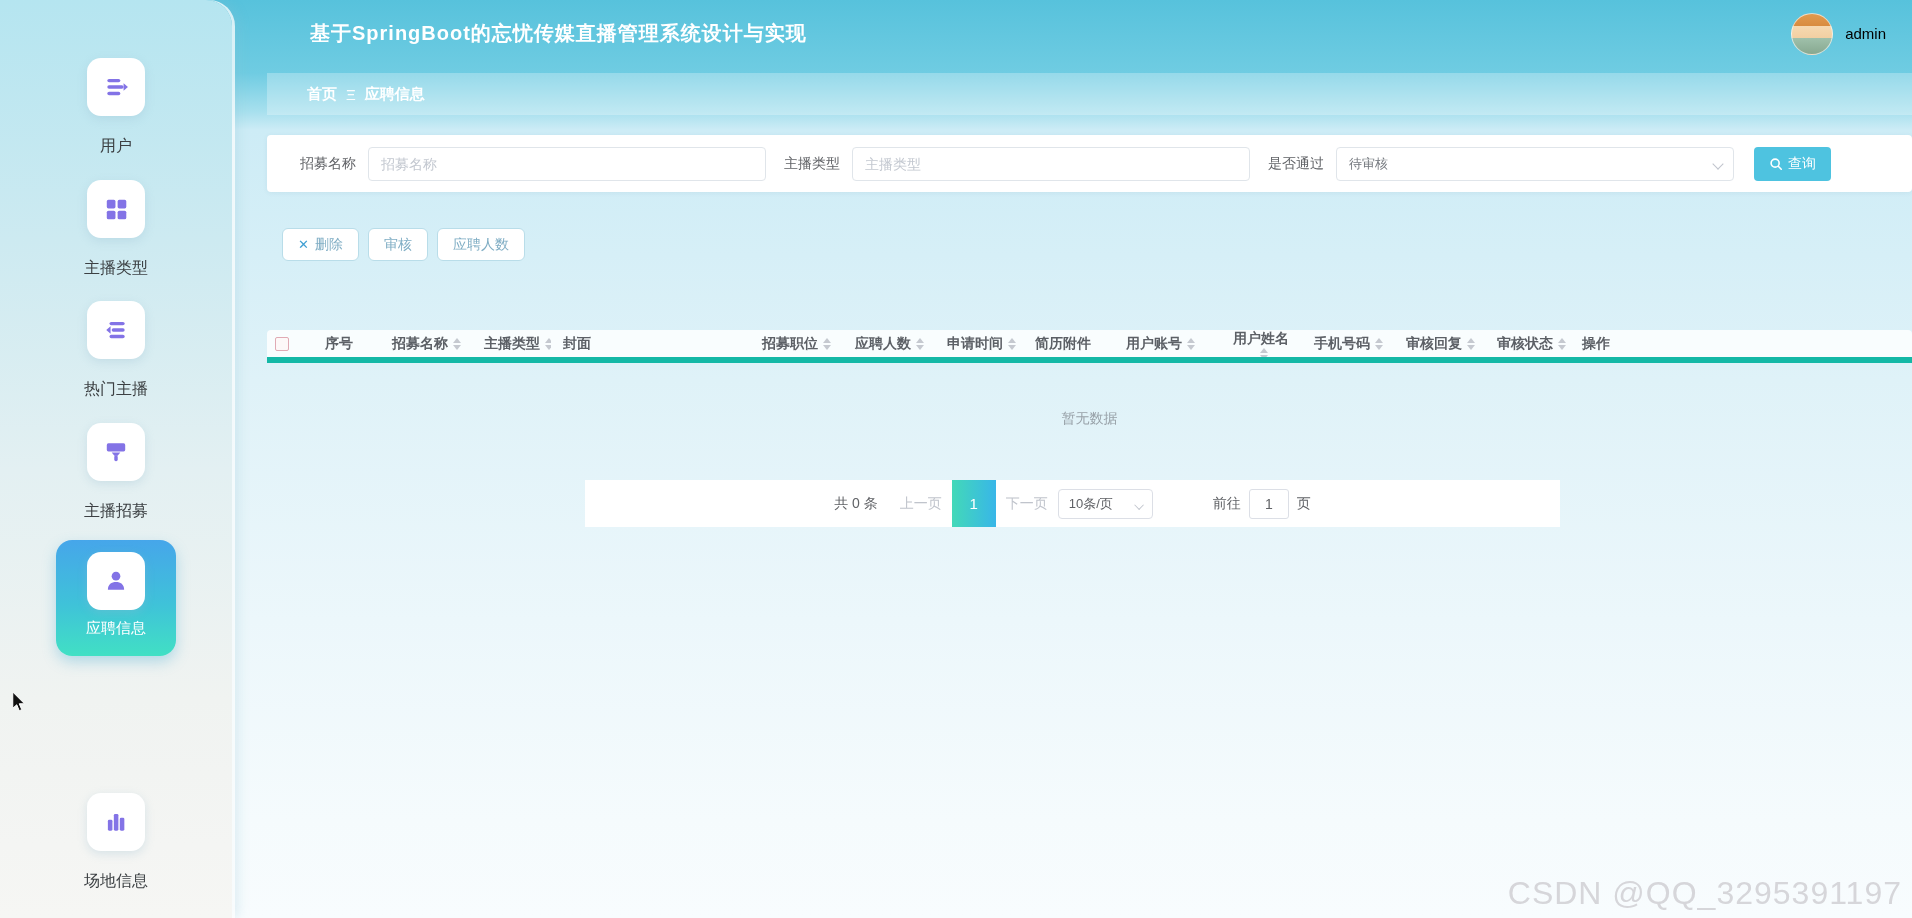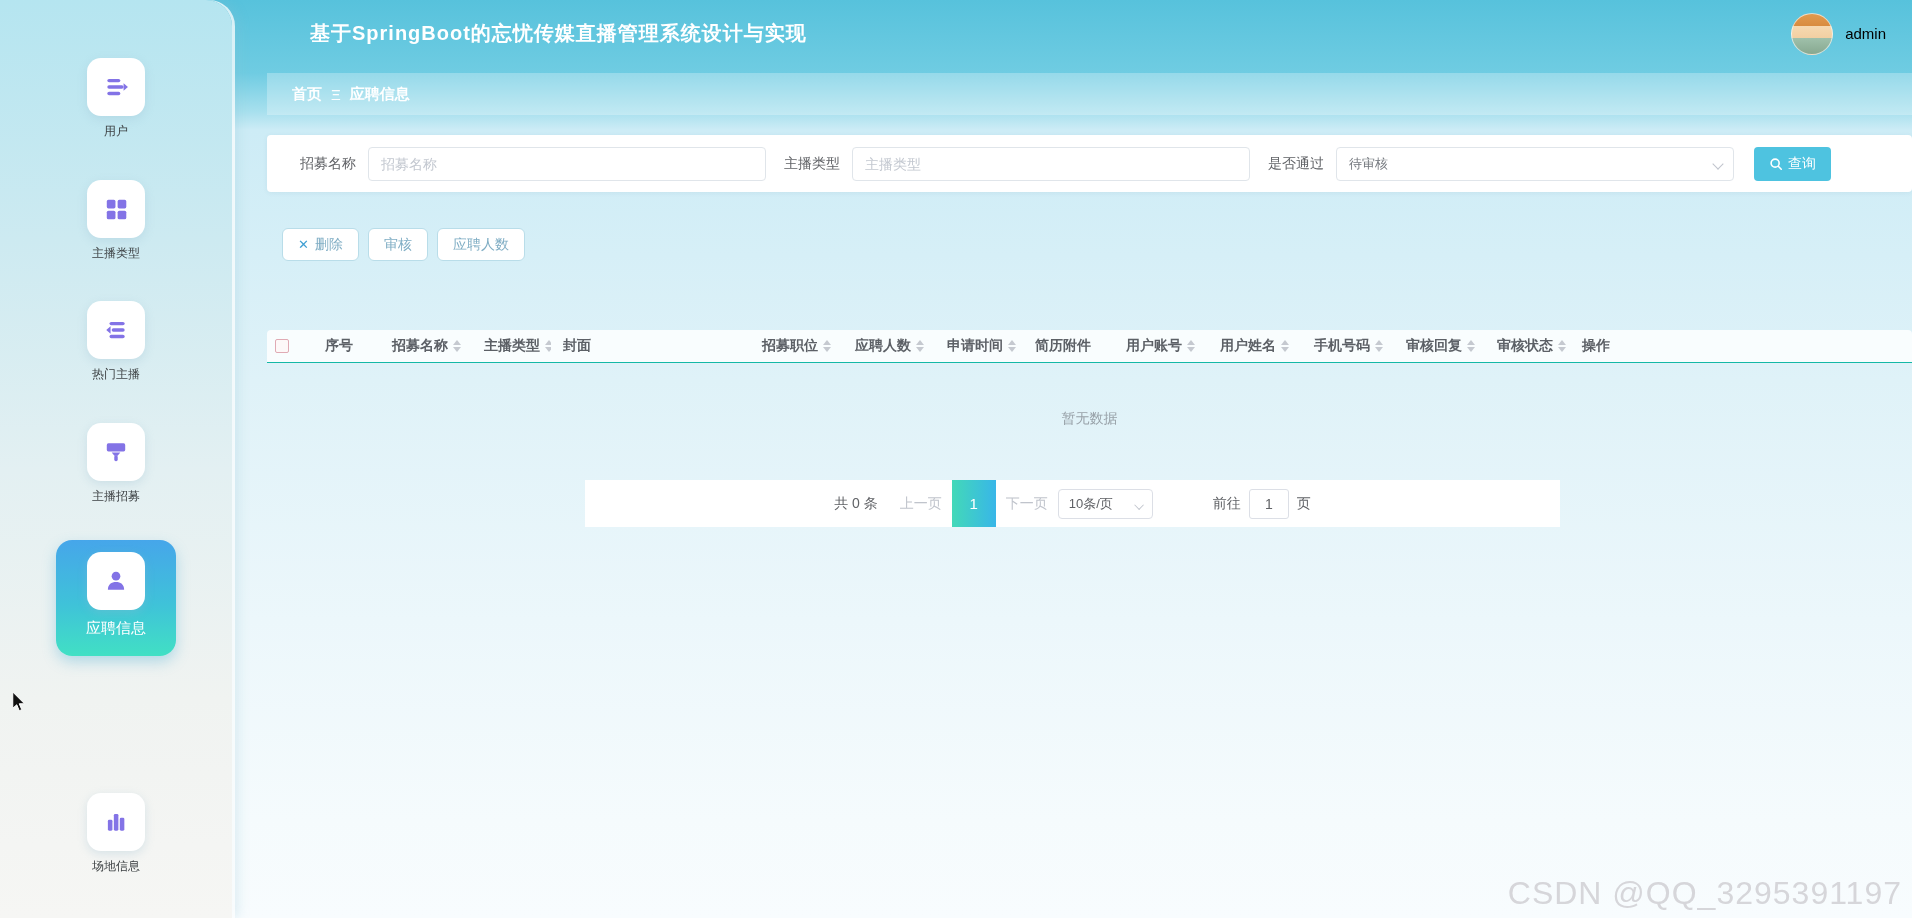--- a/index.html
+++ b/index.html
@@ -14,21 +14,21 @@
   
   .page-title { position:absolute; left:310px; top:0; height:67px; display:flex; align-items:center;
     color:#fff; font-size:20px; font-weight:800; letter-spacing:1px; }
   .user-box { position:absolute; right:26px; top:0; height:67px; display:flex; align-items:center; gap:12px; }
   .avatar { width:42px; height:42px; border-radius:50%; border:1px solid rgba(255,255,255,.65);
     background: linear-gradient(180deg,#e09a4e 0%,#d98c3f 30%,#f6d9b0 31%,#f2cfa2 60%,#9fc0aa 61%,#87a890 100%); }
   .user-name { color:#000000; font-size:15px; }
 
   
   .breadcrumb { position:absolute; left:267px; right:0; top:73px; height:42px;
-    background: rgba(255,255,255,.27); display:flex; align-items:center; padding-left:25px;
+    background: rgba(255,255,255,.27); display:flex; align-items:center; padding-left:40px;
     color:#ffffff; font-size:15px; font-weight:700; }
   .breadcrumb .sep { margin:0 9px; font-weight:400; opacity:.95; }
 
   
   .search-card { position:absolute; left:267px; top:135px; width:1645px; height:57px;
     background:#fff; border-radius:4px; box-shadow:0 1px 5px rgba(30,90,120,.07);
     display:flex; align-items:center; padding-left:33px; }
   .f-label { font-size:14px; color:#606266; white-space:nowrap; margin-right:12px; }
   .f-input { height:34px; border:1px solid #e0e5ea; border-radius:4px; padding:0 12px;
     font-size:14px; color:#606266; outline:none; font-family:inherit; }
@@ -45,27 +45,27 @@
     font-family:inherit; }
 
   
   .toolbar { position:absolute; left:282px; top:228px; display:flex; gap:9px; }
   .t-btn { height:33px; padding:0 15px; background:#fff; border:1px solid #b9dde9; border-radius:6px;
     color:#7fadc4; font-size:14px; display:flex; align-items:center; gap:6px; cursor:pointer; font-family:inherit; }
   .t-btn .x-ico { color:#3f9fd3; font-weight:700; font-size:13px; }
 
   
   .tbl-head { position:absolute; left:267px; top:330px; width:1645px; height:33px;
-    background:rgba(255,255,255,.82); border-bottom:1px solid #14b8a6; border-radius:4px 4px 0 0;
+    background:rgba(255,255,255,.82); border-bottom:6px solid #14b8a6; border-radius:4px 4px 0 0;
     display:flex; align-items:stretch; }
   .th { display:flex; align-items:center; padding-left:12px; font-size:14px; font-weight:700; color:#5c6066;
     white-space:nowrap; overflow:hidden; }
   .c0{width:46px; padding-left:8px;} .c1{width:67px;} .c2{width:92px;} .c3{width:79px;} .c4{width:199px;}
   .c5{width:93px;} .c6{width:92px;} .c7{width:88px;} .c8{width:91px;} .c9{width:94px;}
-  .c10{width:94px;} .c11{width:92px;} .c12{width:91px;} .c13{width:85px;} .c14{width:342px;}
+  .c10{width:94px;flex-direction:column;} .c11{width:92px;} .c12{width:91px;} .c13{width:85px;} .c14{width:342px;}
   .checkbox { width:14px; height:14px; border:1px solid #e0aab4; border-radius:2px; background:#fdf8f8; cursor:pointer; }
   .sort { display:inline-flex; flex-direction:column; gap:2px; margin-left:5px; cursor:pointer; }
   .sort i { display:block; width:0; height:0; border-left:4px solid transparent; border-right:4px solid transparent; }
   .sort .up { border-bottom:5px solid #c5c9d0; }
   .sort .dn { border-top:5px solid #c5c9d0; }
   .empty-text { position:absolute; left:267px; width:1645px; top:410px; text-align:center;
     color:#98a1a8; font-size:14px; }
 
   
   .pager { position:absolute; left:585px; top:480px; width:975px; height:47px; background:#fff;
@@ -82,21 +82,21 @@
   .pg-input { width:40px; height:30px; border:1px solid #dcdfe6; border-radius:3px; text-align:center;
     font-size:14px; color:#606266; outline:none; font-family:inherit; }
 
   
   .sidebar { position:absolute; left:0; top:0; width:232px; height:918px;
     background: linear-gradient(180deg,#b5e5f0 0px,#cdeaf1 240px,#e3f0f2 470px,#f0f3f1 700px,#f6f6f4 918px);
     border-top-right-radius:26px; box-shadow: 3px 0 0 rgba(255,255,255,.75), 6px 0 12px rgba(140,190,210,.25); }
   .side-item { position:absolute; left:0; width:232px; display:flex; flex-direction:column; align-items:center; cursor:pointer; }
   .icon-box { width:58px; height:58px; background:#fff; border-radius:14px; display:flex; align-items:center;
     justify-content:center; box-shadow:0 3px 10px rgba(150,185,205,.30); }
-  .side-label { margin-top:7px; font-size:12px; color:#3c4043; }
+  .side-label { margin-top:20px; font-size:16px; color:#3c4043; }
   .side-item.selected { left:56px; width:120px; height:116px; border-radius:16px;
     background:linear-gradient(180deg,#46a6ea 0%,#3fc2d9 55%,#41e0c4 100%);
     box-shadow:0 6px 14px rgba(70,170,210,.35); padding-top:12px; }
   .side-item.selected .side-label { color:#fff; margin-top:9px; font-size:15px; }
 
   .watermark { position:absolute; right:10px; bottom:6px; font-size:32px; color:#d6d6da; letter-spacing:1px; }
   .cursor { position:absolute; left:10px; top:692px; }
 </style>
 </head>
 <body>

